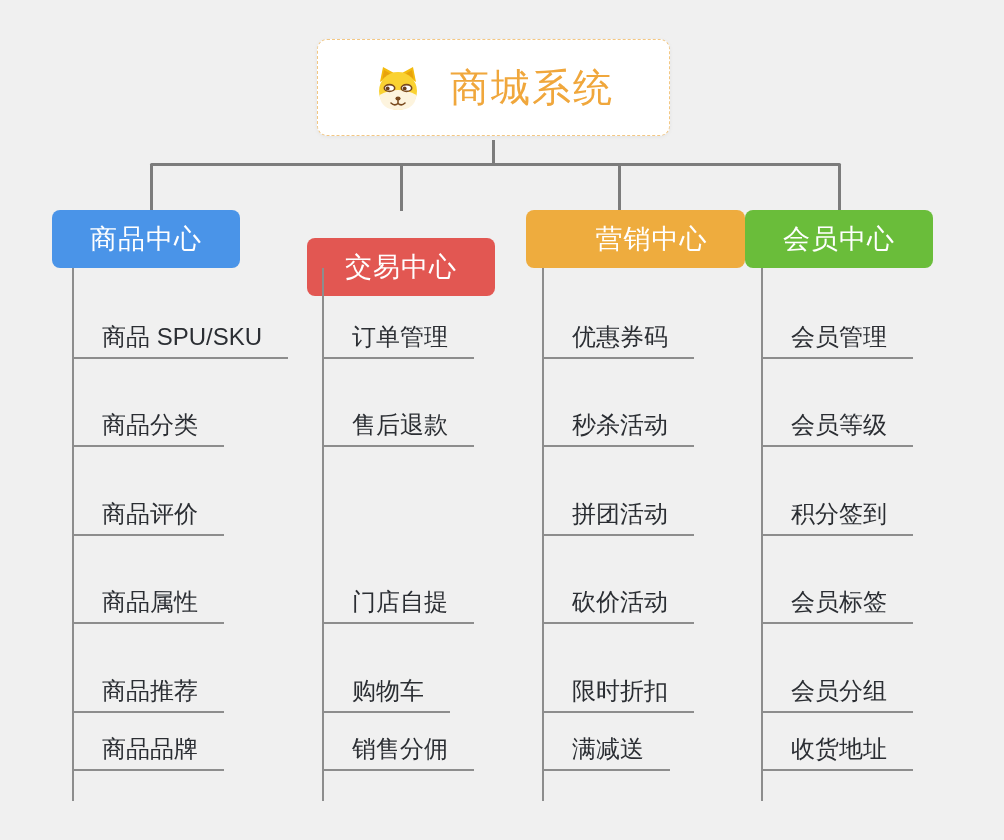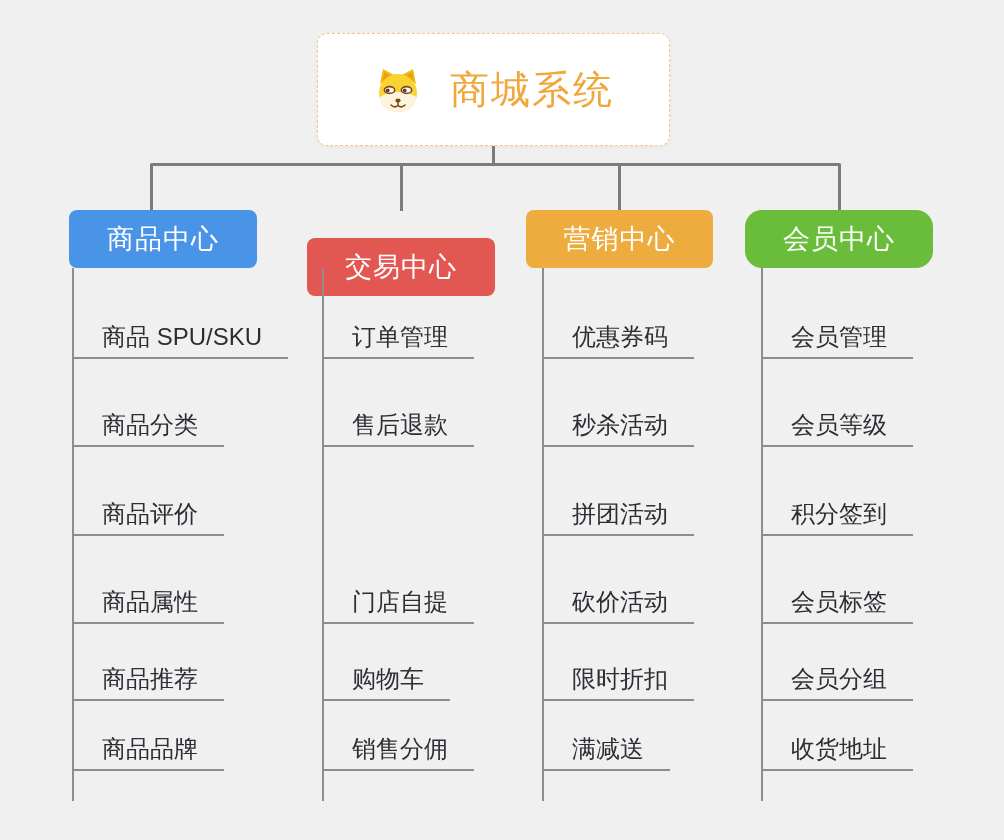--- a/index.html
+++ b/index.html
@@ -19,21 +19,21 @@
   .conn-root-v{left:492px;top:140px;width:3px;height:24px;}
   .conn-bus{left:150px;top:163px;width:691px;height:3px;border-radius:2px;}
   .conn-down{top:164px;width:3px;height:47px;}
   .conn-d1{left:150px;}
   .conn-d2{left:400px;}
   .conn-d3{left:618px;}
   .conn-d4:nth-child(n){left:838px;}
   .conn-d4{left:838px;}
   
   .root-node{
-    position:absolute;left:317px;top:33px;width:353px;height:113px;
+    position:absolute;left:317px;top:39px;width:353px;height:97px;
     background:#ffffff;
     border:1px dashed #f3c783;
     border-radius:10px;
     box-shadow:0 1px 4px rgba(0,0,0,0.05);
     display:flex;align-items:center;justify-content:center;
     gap:27px;box-sizing:border-box;
   }
   .root-title{
     font-size:39px;
     letter-spacing:2px;
@@ -41,41 +41,41 @@
   }
   .doge{width:50px;height:48px;display:inline-block;flex:0 0 auto;}
   
   .branch{
     position:absolute;top:210px;height:58px;width:188px;
     border-radius:8px;
     display:flex;align-items:center;justify-content:center;
     color:#ffffff;font-size:27px;letter-spacing:1px;
     cursor:default;
   }
-  .b1{left:69px;}
+  .b1{left:52px;}
   .b2{left:307px;margin-top:28px;}
-  .b3{left:526px;width:187px;}
-  .b4{left:745px;border-radius:17px;}
+  .b3{left:526px;width:187px;padding-left:32px;}
+  .b4{left:745px;}
   
   .col{position:absolute;top:268px;width:260px;height:535px;}
   .c1{left:72px;}
   .c2{left:322px;}
   .c3{left:542px;padding-left:48px;}
   .c4{left:761px;}
   .trunk{position:absolute;left:0;top:0;width:2px;height:533px;background:#8d8d8d;}
   .leaf{
     position:absolute;left:0;
     display:inline-block;white-space:nowrap;
     font-size:24px;color:#2b2e33;
     line-height:26px;
     padding:0 26px 7px 30px;
     border-bottom:2px solid #8d8d8d;
   }
   .r1{top:56px;}.r2{top:144px;}.r3{top:233px;}
-  .r4{top:321px;}.r5{top:398px;}.r6{top:468px;}
+  .r4{top:321px;}.r5{top:410px;}.r6{top:468px;}
 </style>
 </head>
 <body>
 
 <div class="canvas">
 
   <div class="conn conn-root-v"></div>
   <div class="conn conn-bus"></div>
   <div class="conn conn-down conn-d1"></div>
   <div class="conn conn-down conn-d2"></div>

